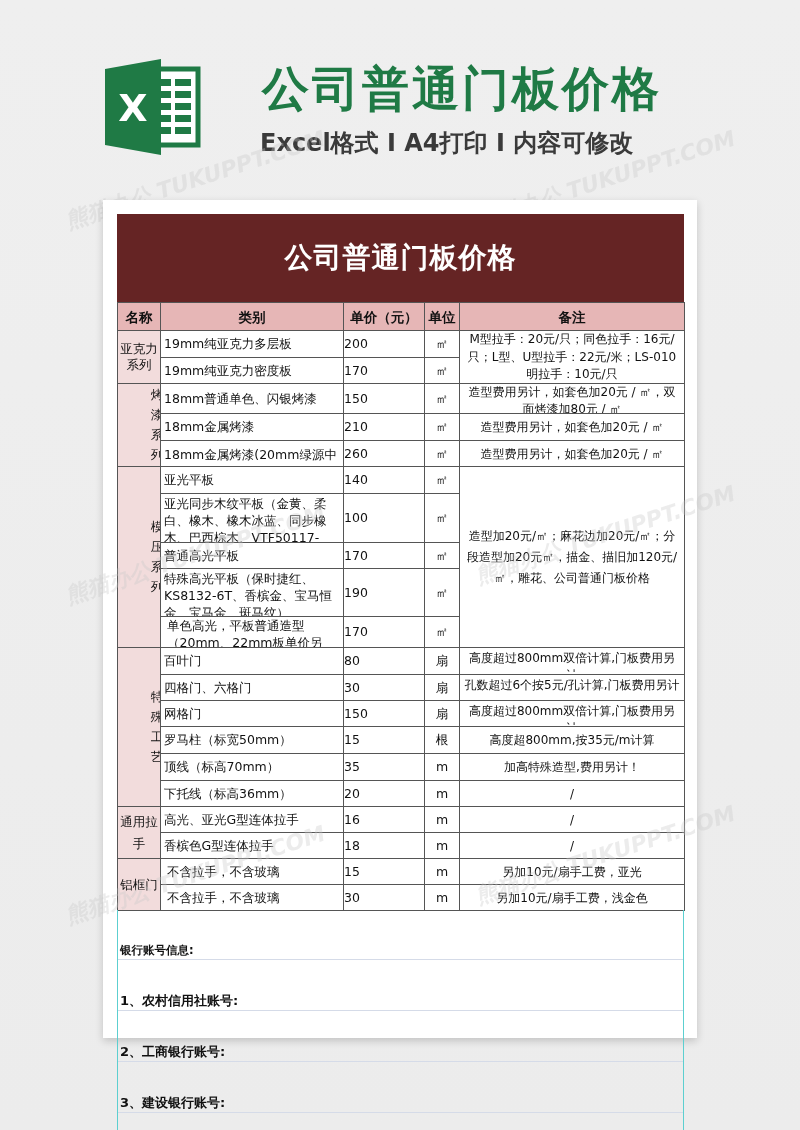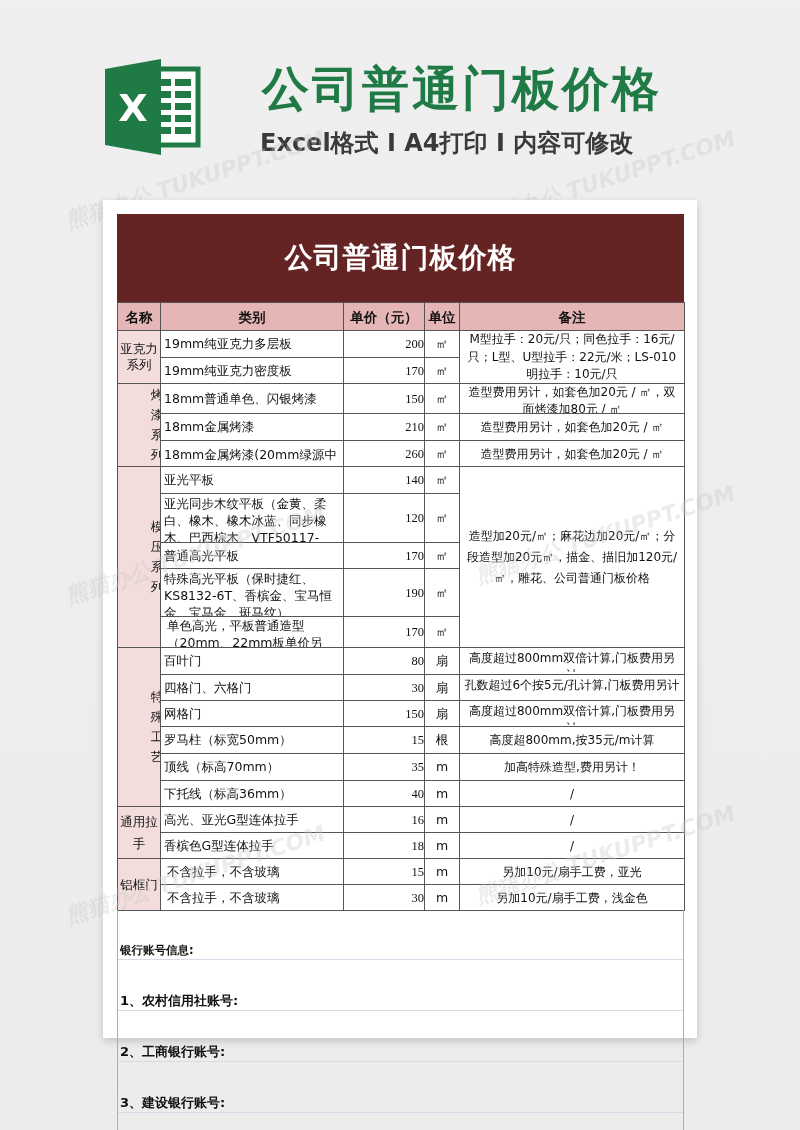--- a/index.html
+++ b/index.html
@@ -42,21 +42,21 @@
   table.grid td, table.grid th {
     border: 1px solid #555; overflow: hidden; vertical-align: middle; line-height: 16px;
   }
   table.grid th {
     background: #e6b6b6; font-weight: bold; font-size: 13.5px; height: 28px; text-align: center;
   }
   .cat { background: #f2dcdc; text-align: center; font-size: 12.5px; padding: 0 1px; }
   .cat-v { line-height: 19px; padding-left: 32px; }
   .item { padding: 0 3px; text-align: left; }
   .item .clip { display: block; overflow: hidden; }
-  .price { text-align: right; font-family: Liberation Serif, serif; }
+  .price { text-align: left; }
   .unit { text-align: center; }
   .note { padding: 0 3px; text-align: center; font-size: 12px; }
   .note .clip { display: block; overflow: hidden; }
   .center { text-align: center; }
   .bank {
     position: absolute; left: 117px; top: 910px; width: 567px;
     border: 1px solid #5ccfd0; border-top: none;
   }
   .bank-row {
     height: 19px; border-bottom: 1px solid #d5dbe8; font-weight: bold; color: #111;
@@ -174,21 +174,21 @@
       <td class="price">140</td>
       <td class="unit">㎡</td>
       <td class="note" rowspan="5">
           <span class="clip" style="line-height:21px">造型加20元/㎡；麻花边加20元/㎡；分段造型加20元㎡，描金、描旧加120元/㎡，雕花、公司普通门板价格</span>
         </td>
     </tr>
     <tr style="height:49px">
       <td class="item">
           <span class="clip" style="height:47px;line-height:17px">亚光同步木纹平板（金黄、柔白、橡木、橡木冰蓝、同步橡木、巴西棕木、VTF50117-20）</span>
         </td>
-      <td class="price">120</td>
+      <td class="price">100</td>
       <td class="unit">㎡</td>
     </tr>
     <tr style="height:26px">
       <td class="item">
           <span class="clip" style="height:16px">普通高光平板</span>
         </td>
       <td class="price">170</td>
       <td class="unit">㎡</td>
     </tr>
     <tr style="height:48px">
@@ -254,21 +254,21 @@
       <td class="price">35</td>
       <td class="unit">m</td>
       <td class="note">
           <span class="clip" style="height:16px">加高特殊造型,费用另计！</span>
         </td>
     </tr>
     <tr style="height:26px">
       <td class="item">
           <span class="clip" style="height:16px">下托线（标高36mm）</span>
         </td>
-      <td class="price">40</td>
+      <td class="price">20</td>
       <td class="unit">m</td>
       <td class="note center">/</td>
     </tr>
 
     <tr style="height:26px">
       <td class="cat" rowspan="2"><span style="line-height:22px">通用拉手</span></td>
       <td class="item">
           <span class="clip" style="height:16px">高光、亚光G型连体拉手</span>
         </td>
       <td class="price">16</td>

